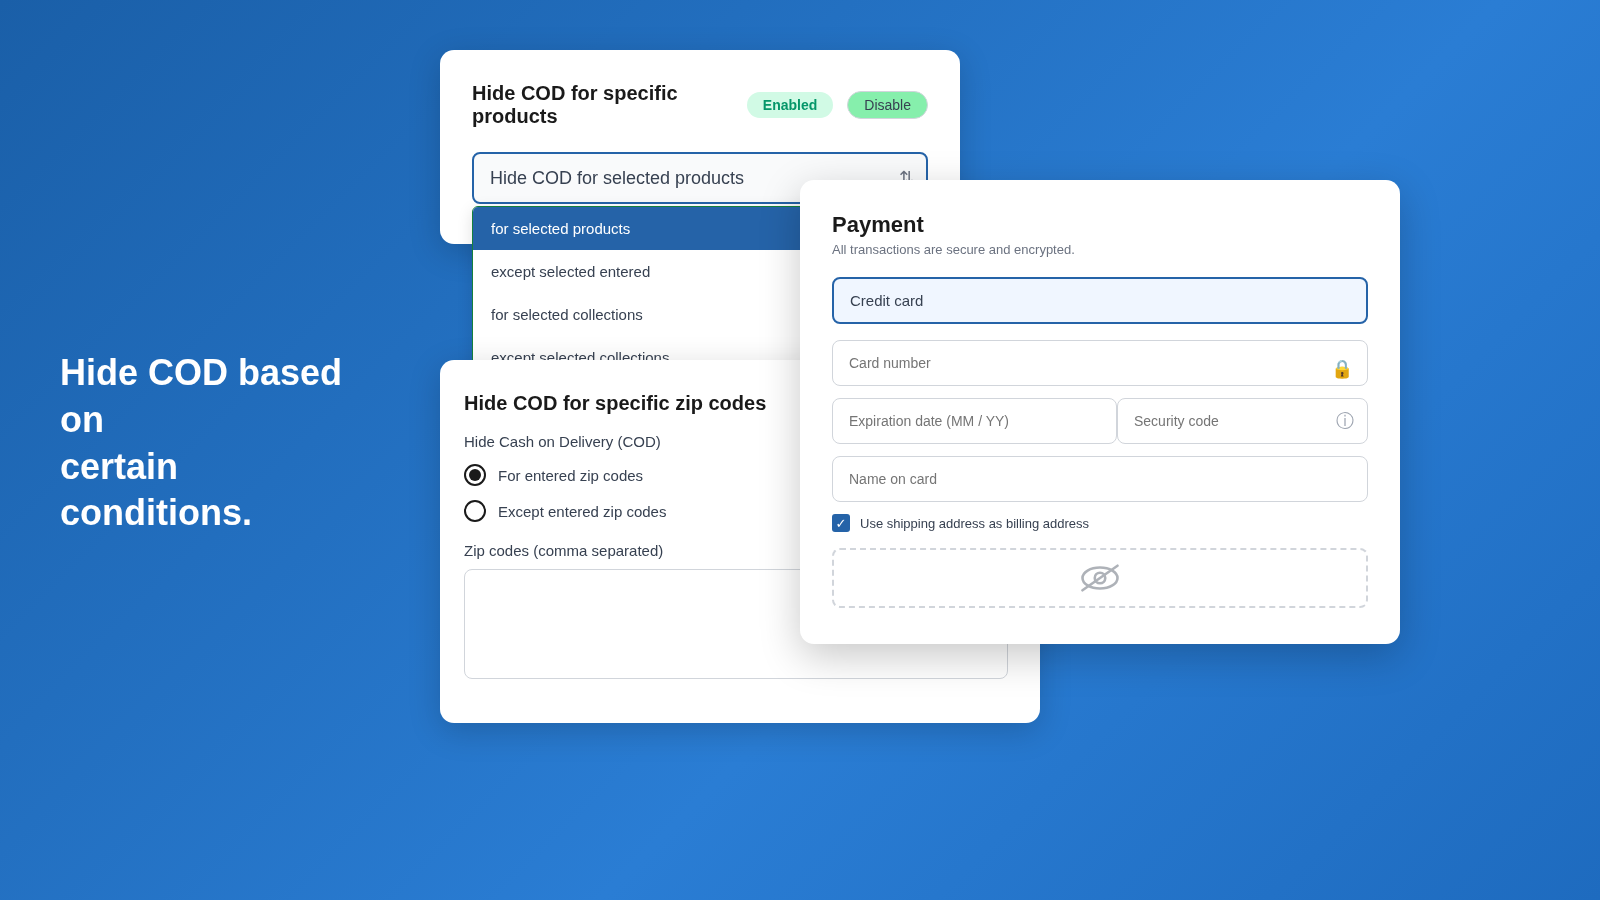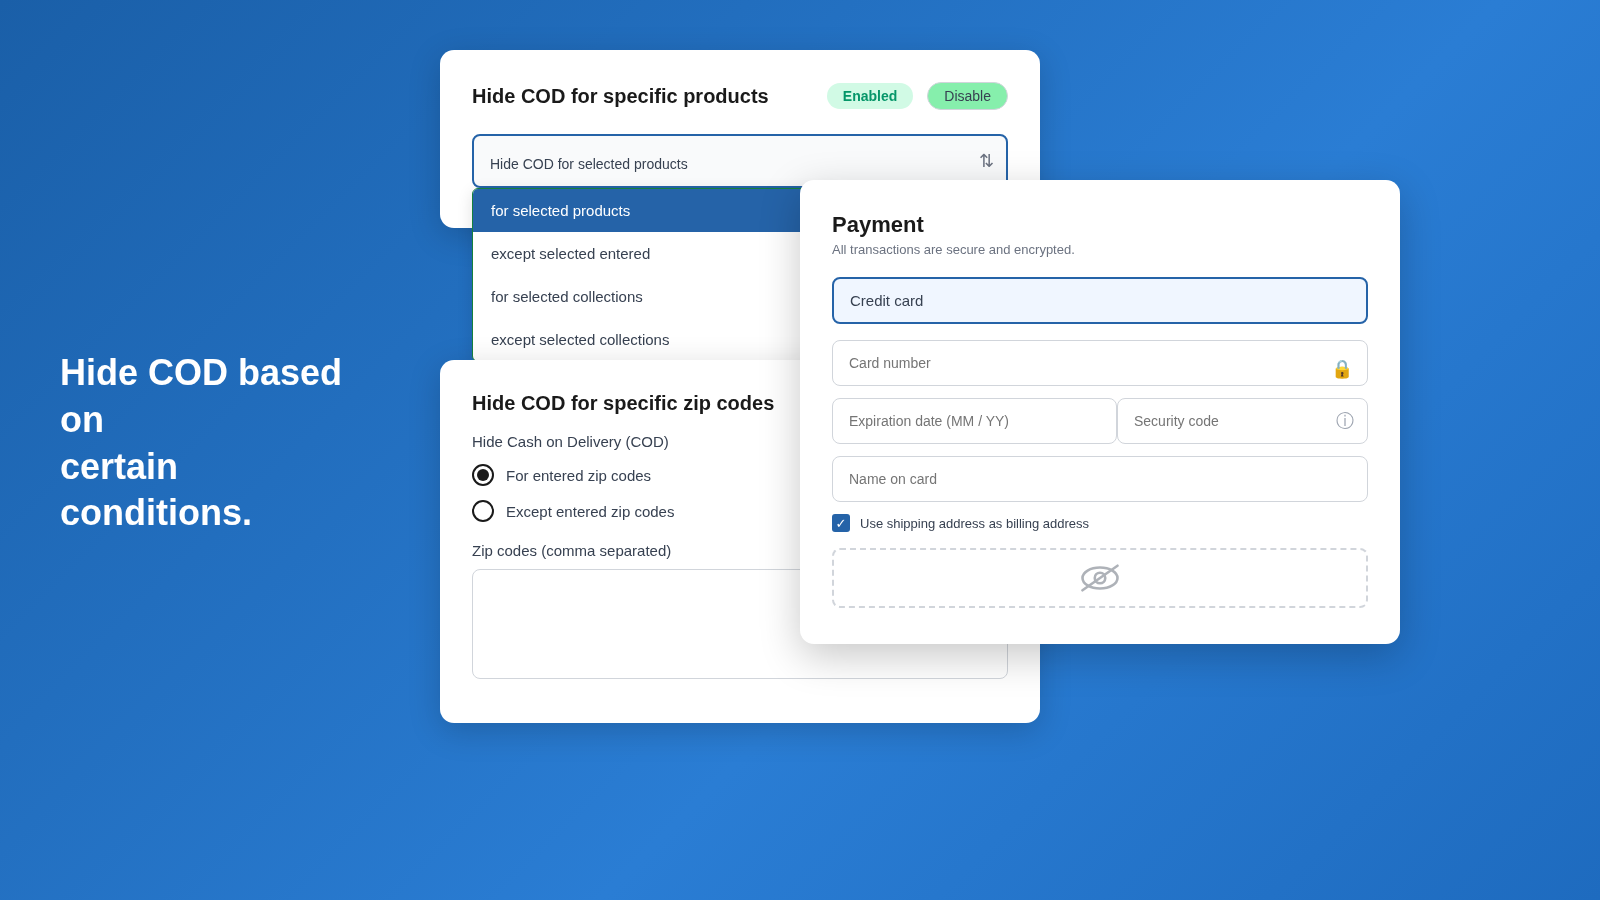--- a/index.html
+++ b/index.html
@@ -24,21 +24,21 @@
       font-weight: 700;
       line-height: 1.3;
       max-width: 320px;
     }
 
     
     .card-products {
       position: absolute;
       left: 440px;
       top: 50px;
-      width: 600px;
+      width: 520px;
       background: #fff;
       border-radius: 14px;
       padding: 32px 32px 40px 32px;
       box-shadow: 0 8px 32px rgba(0,0,0,0.18);
       z-index: 2;
     }
 
     .card-header {
       display: flex;
       align-items: center;
@@ -74,24 +74,24 @@
     }
 
     
     .select-wrapper {
       position: relative;
       margin-bottom: 0;
     }
 
     .select-box {
       width: 100%;
-      padding: 20px 44px 14px 16px;
+      padding: 14px 44px 14px 16px;
       border: 2px solid #2563a8;
       border-radius: 8px;
-      font-size: 14px;
+      font-size: 18px;
       color: #374151;
       background: #f9fafb;
       appearance: none;
       cursor: pointer;
     }
 
     .select-chevron {
       position: absolute;
       right: 14px;
       top: 50%;
@@ -128,21 +128,21 @@
     }
 
     
     .card-zip {
       position: absolute;
       left: 440px;
       top: 360px;
       width: 600px;
       background: #fff;
       border-radius: 14px;
-      padding: 32px 32px 40px 32px;
+      padding: 32px 32px 40px 24px;
       box-shadow: 0 8px 32px rgba(0,0,0,0.18);
       z-index: 2;
     }
 
     .card-zip .card-title {
       font-size: 20px;
       font-weight: 700;
       color: #1a1a1a;
       margin-bottom: 18px;
     }

